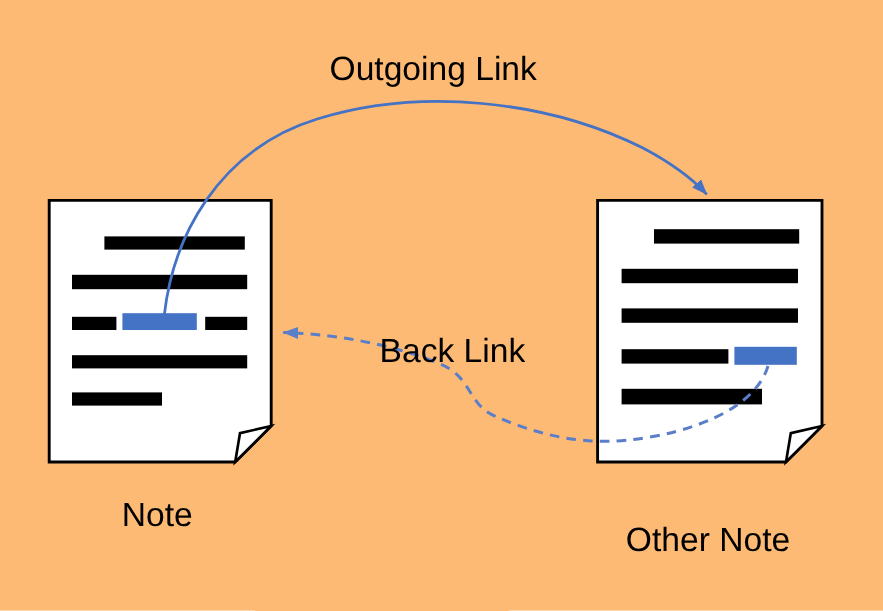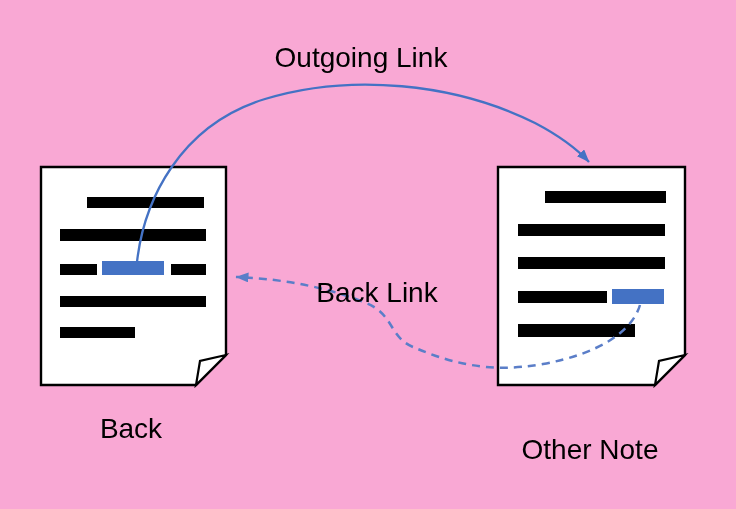--- a/index.html
+++ b/index.html
@@ -5,21 +5,21 @@
   html, body {
     margin: 0;
     padding: 0;
     background: #ffffff;
     font-family: "Liberation Sans", sans-serif;
   }
   .canvas {
     position: relative;
     width: 736px;
     height: 509px;
-    background: #f9a8d4;
+    background: #fdba74;
     overflow: hidden;
   }
   .canvas svg {
     position: absolute;
     left: 0;
     top: 0;
   }
   .label {
     position: absolute;
     font-size: 28px;
@@ -86,17 +86,17 @@
 
     <path class="arrow arrow-solid" d="M 137,262 C 144,200 180,125 265,99 C 350,73 455,83 535,123 C 556,134 576,148 589,162" marker-end="url(#headSolid)" stroke="#4472C4"></path>
 
     <path class="arrow arrow-dashed" d="M 640,305 C 632,332 598,354 543,364 C 488,374 448,362 413,347 C 389,337 394,314 366,303 C 332,289 288,279 236,277" marker-end="url(#headDashed)" stroke="#5B7EC8"></path>
   </svg>
 
   <div class="label" style="left:241px; top:41px; width:240px;">Outgoing Link</div>
 
   <div class="label" style="left:257px; top:244px; width:240px;margin-top:32px;">Back Link</div>
 
-  <div class="label" style="left:11px; top:412px; width:240px;">Back</div>
+  <div class="label" style="left:11px; top:412px; width:240px;">Note</div>
 
   <div class="label" style="left:470px; top:413px; width:240px;margin-top:20px;">Other Note</div>
 
 </div>
 
 </body></html>

